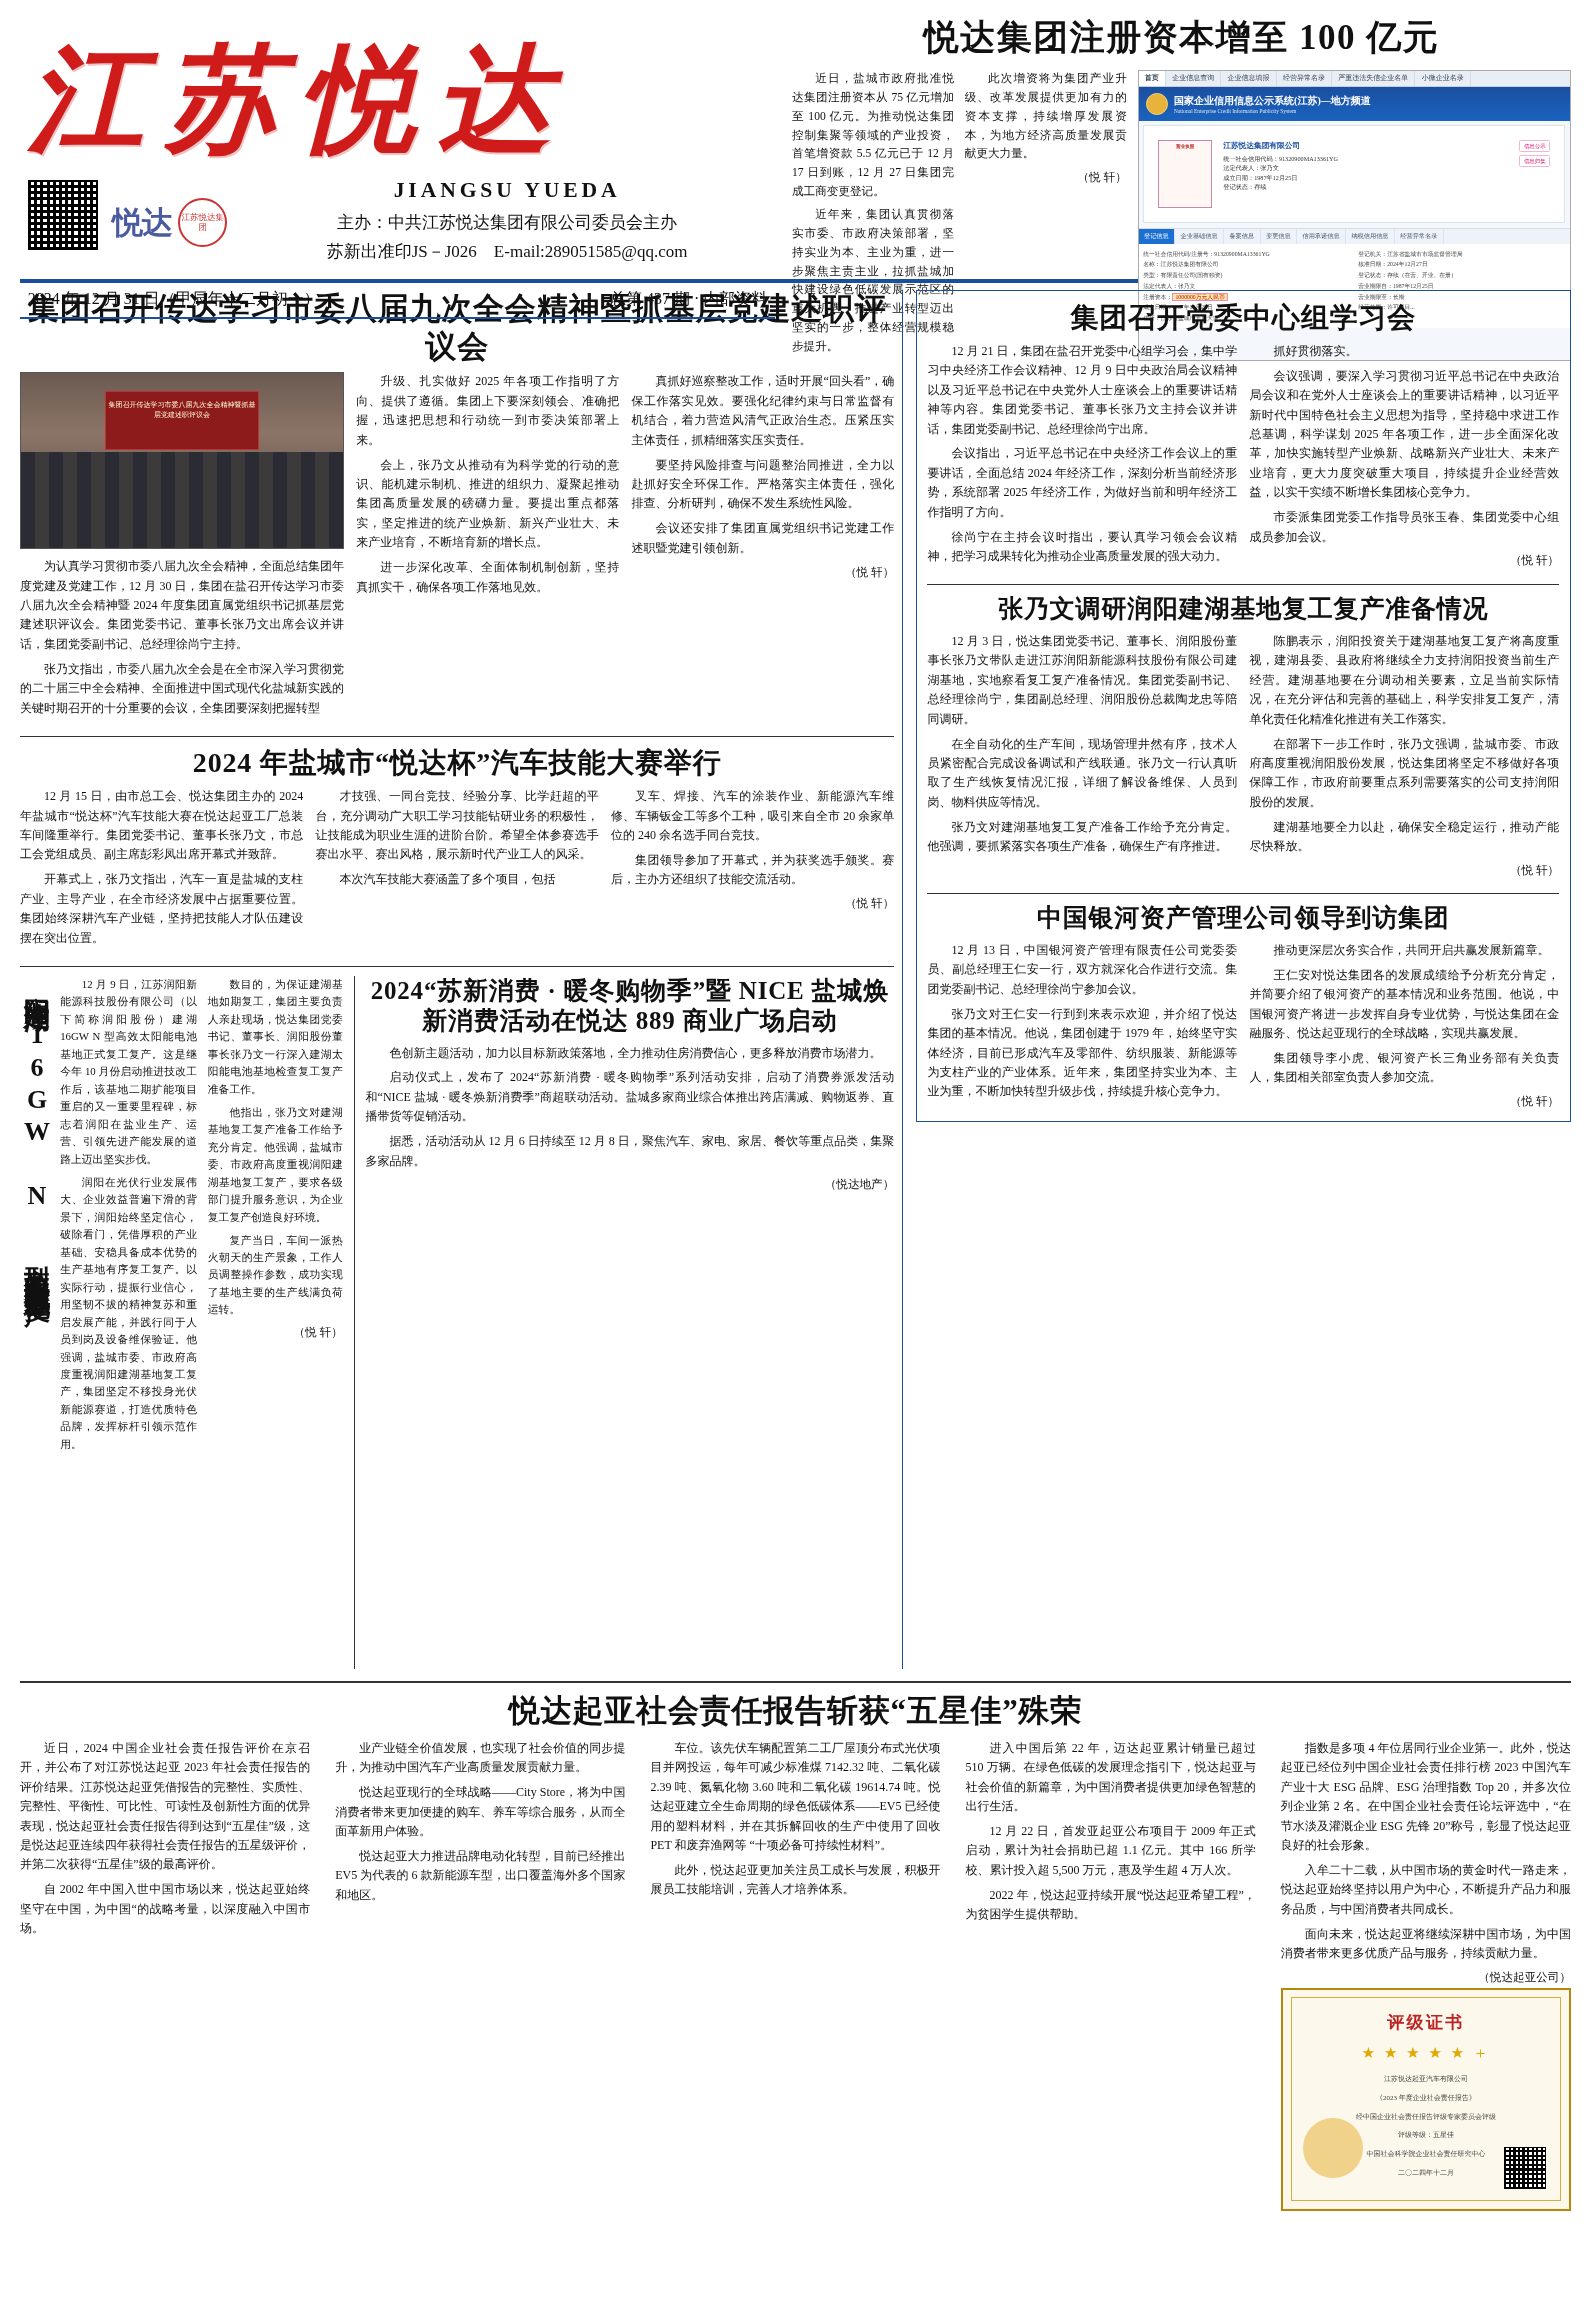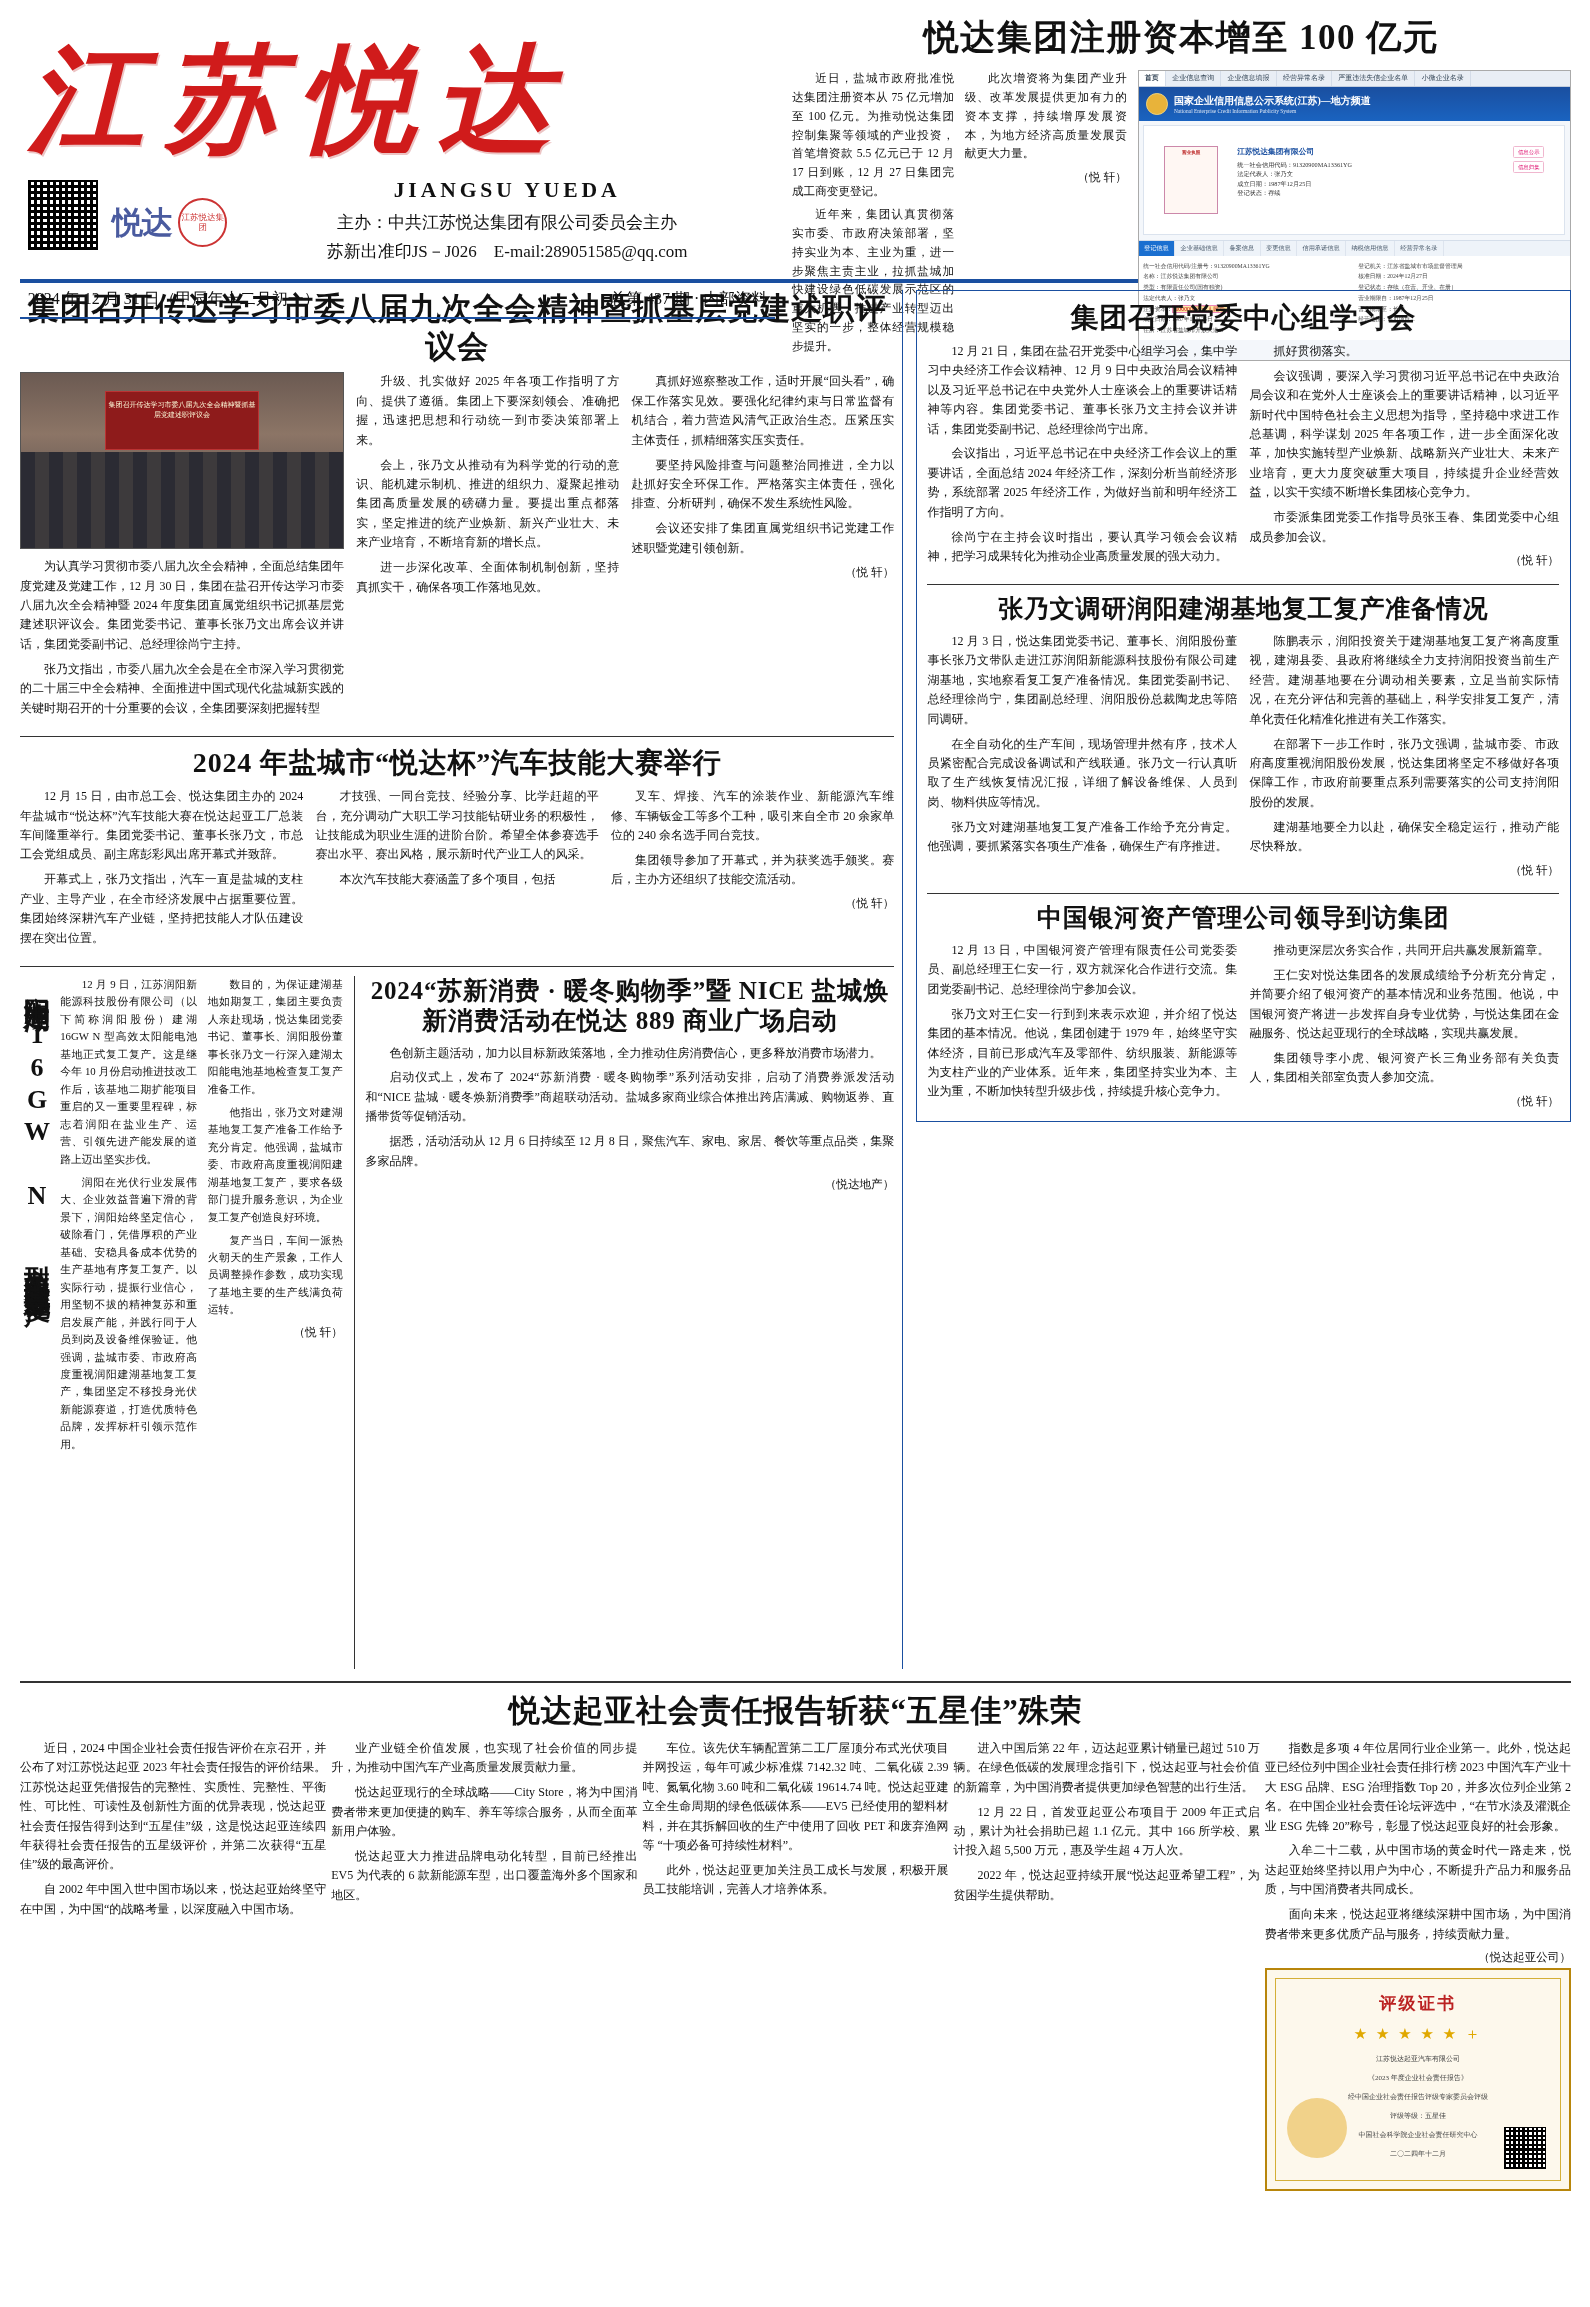--- a/index.html
+++ b/index.html
@@ -53,21 +53,21 @@
   .tr-sign { text-align: right; font-size: 11.6px; margin-top: 3.1px; }
   
   .shot { flex: 1; border: 0.8px solid #aaa; background: #f4f7fb; font-size: 7px; overflow: hidden; }
   .shot-tabs { display: flex; background: #e9eef5; border-bottom: 0.8px solid #c3cede; font-size: 7px; }
   .shot-tab { padding: 2.3px 6.2px; border-right: 0.8px solid #d4dce8; color: #345; }
   .shot-tab.active { background: #fff; font-weight: bold; }
   .shot-gov { background: linear-gradient(180deg,#1a4fa0,#1a63c0); color: #fff; padding: 6.2px 7.7px; display: flex; align-items: center; gap: 6.2px; }
   .gov-emblem { width: 21.6px; height: 21.6px; border-radius: 50%; background: #e8b33a; border: 1.5px solid #f3d47a; }
   .gov-t1 { font-size: 10px; font-weight: bold; }
   .gov-t2 { font-size: 5.4px; opacity: .85; }
-  .shot-card { background: #fff; margin: 4.6px; border: 0.8px solid #dbe3ee; padding: 20px; display: flex; gap: 19px; }
+  .shot-card { background: #fff; margin: 4.6px; border: 0.8px solid #dbe3ee; padding: 14px; display: flex; gap: 11px; }
   .lic { width: 54px; height: 68px; border: 0.8px solid #c8a; background: #fff7f3; font-size: 3.9px; color: #a33; padding: 2.3px; line-height: 1.25; }
   .lic-h { text-align: center; color: #b22; font-size: 4.6px; font-weight: bold; margin-bottom: 2.3px; }
   .card-main { flex: 1; font-size: 6.2px; color: #333; line-height: 1.5; }
   .card-title { color: #1a4fa0; font-weight: bold; font-size: 7.7px; margin-bottom: 2.3px; }
   .card-btns { display: flex; flex-direction: column; gap: 3.1px; }
   .card-btn { border: 0.8px solid #f0a; color: #d06; border-color: #f0b7cf; font-size: 5.4px; padding: 1.5px 3.9px; border-radius: 1.5px; }
   .shot-subtabs { display: flex; background: #eef3f9; font-size: 6.2px; border-top: 0.8px solid #d5deea; }
   .shot-subtab { padding: 3.1px 5.4px; color: #456; border-right: 0.8px solid #dde4ee; }
   .shot-subtab.active { background: #1a6fd0; color: #fff; }
   .shot-fields { display: flex; background: #fff; padding: 4.6px; gap: 7.7px; font-size: 5.8px; color: #444; }
@@ -99,21 +99,21 @@
 
   .box { border: 1.5px solid #1a4fa0; padding: 9.2px 10.8px; }
 
   
   .vblock { display: flex; gap: 10.8px; }
   .vtitle { writing-mode: vertical-rl; text-orientation: upright; font-size: 26px; font-weight: bold;
     letter-spacing: 3.1px; line-height: 1.25; height: 755px; }
 
   
   .bottom { margin-top: 12.3px; border-top: 2.3px double #333; padding-top: 9.2px; }
-  .cols5 { display: flex; gap: 5px; margin-top: 9.2px; }
+  .cols5 { display: flex; gap: 25px; margin-top: 9.2px; }
   .cert { width: 100%; height: 223px; border: 2.3px solid #b8860b; background: #fdf8ec; position: relative; padding: 7.7px; }
   .cert-in { border: 1.5px solid #d4af37; width: 100%; height: 100%; display: flex; flex-direction: column; align-items: center; padding-top: 10.8px; }
   .cert-title { color: #b22; font-size: 17px; font-weight: bold; letter-spacing: 2.3px; }
   .cert-stars { color: #e0a800; font-size: 15.4px; letter-spacing: 2.3px; margin-top: 4.6px; }
   .cert-text { font-size: 7px; color: #444; line-height: 1.6; margin-top: 7.7px; text-align: center; width: 80%; }
   .cert-badge { position: absolute; left: 20px; bottom: 31px; width: 60px; height: 60px; border-radius: 50%; background: #e8b33a; opacity:.55;}
   .cert-qr { position: absolute; right: 23px; bottom: 20px; width: 42px; height: 42px;
     background: repeating-linear-gradient(90deg,#000 0 2.3px,#fff 2.3px 4.6px), repeating-linear-gradient(0deg,#000 0 2.3px,transparent 2.3px 4.6px); background-blend-mode: multiply; }
   .smallsign { text-align: right; font-size: 11.6px; margin-top: 4.6px; }
 </style>

